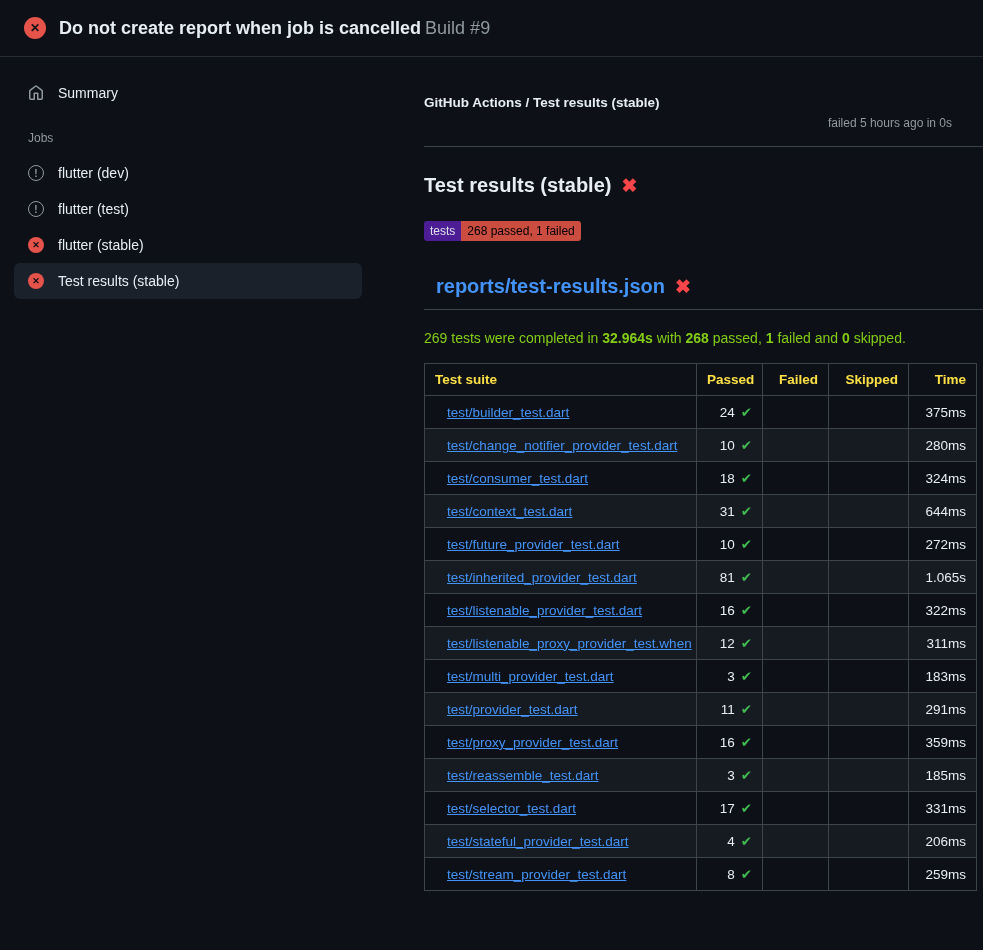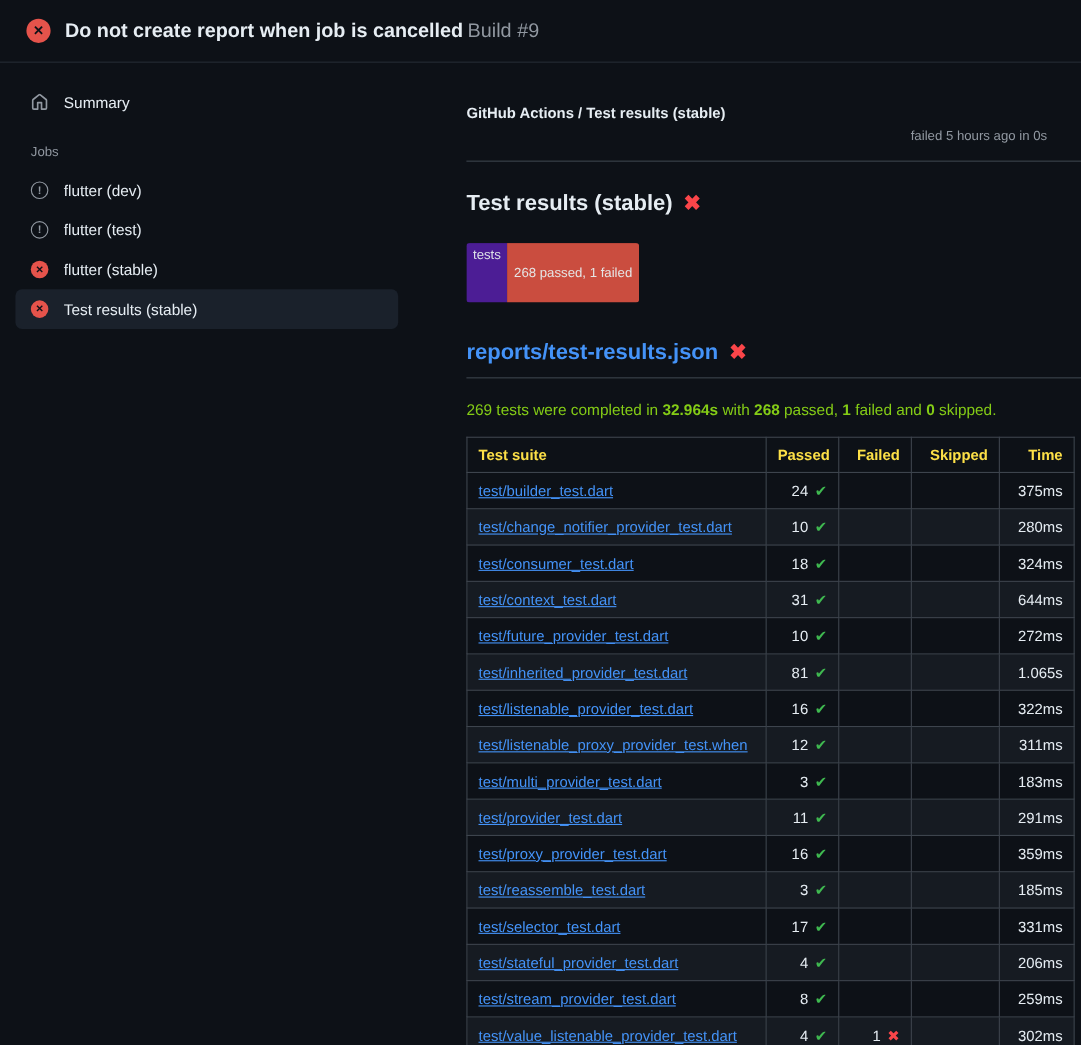--- a/index.html
+++ b/index.html
@@ -4,21 +4,21 @@
 <style>
   * { box-sizing: border-box; margin: 0; padding: 0; }
   html, body { width: 983px; height: 950px; }
   body {
     background: #0d1117;
     color: #e6edf3;
     font-family: "Liberation Sans", sans-serif;
     font-size: 14px;
     overflow: hidden;
   }
-  a { text-decoration: none; }
+  a { text-decoration: none; margin-left: 12px; }
 
   
   .topbar {
     height: 57px;
     display: flex;
     align-items: center;
     gap: 13px;
     padding: 0 24px;
     border-bottom: 1px solid #262c36;
   }
@@ -80,21 +80,21 @@
 
   .badge {
     display: inline-flex;
     margin-top: 24px;
     font-size: 12px;
     border-radius: 3px;
     overflow: hidden;
     line-height: 1.2;
   }
   .badge-label { background: #4c1d95; color: #dde2e8; padding: 3px 6px; }
-  .badge-value { background: #ca4d3f; color: #e5e5e5; padding: 20px 6px; }
+  .badge-value { background: #ca4d3f; color: #000000; padding: 3px 6px; }
 
   .report-title {
     margin-top: 34px;
     margin-right: -31px;
     padding-bottom: 11px;
     border-bottom: 1px solid #3d444d;
     display: flex;
     align-items: center;
     gap: 10px;
     font-size: 20px;
@@ -324,25 +324,18 @@
   </tr>
 
   <tr>
     <td class="col-suite"><a href="#" class="suite-link">test/stream_provider_test.dart</a></td>
     <td class="col-num cell-passed"><span class="num">8</span><span class="mark check-icon">✔</span></td>
     <td class="col-num cell-failed"><span class="num"></span></td>
     <td class="col-num cell-skipped"><span class="num"></span></td>
     <td class="col-num cell-time">259ms</td>
   </tr>
 
-  <tr>
-    <td class="col-suite"><a href="#" class="suite-link">test/value_listenable_provider_test.dart</a></td>
-    <td class="col-num cell-passed"><span class="num">4</span><span class="mark check-icon">✔</span></td>
-    <td class="col-num cell-failed"><span class="num">1</span><span class="mark cross-icon">✖</span></td>
-    <td class="col-num cell-skipped"><span class="num"></span></td>
-    <td class="col-num cell-time">302ms</td>
-  </tr>
 </tbody>
       </table>
 
     </main>
   </div>
 </div>
 
 </body></html>

